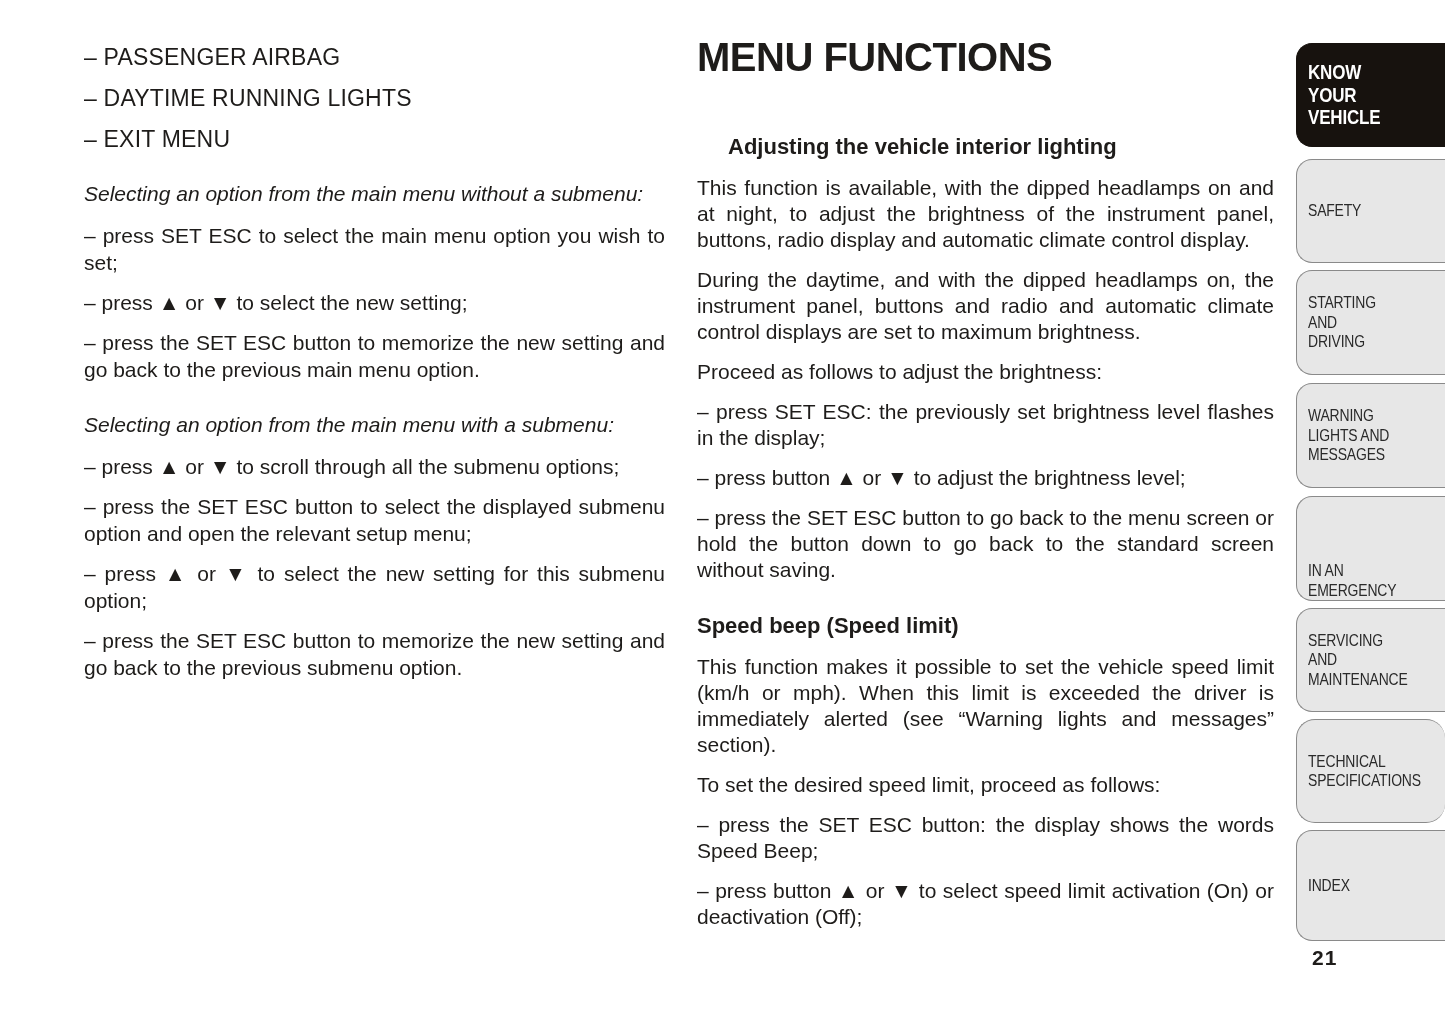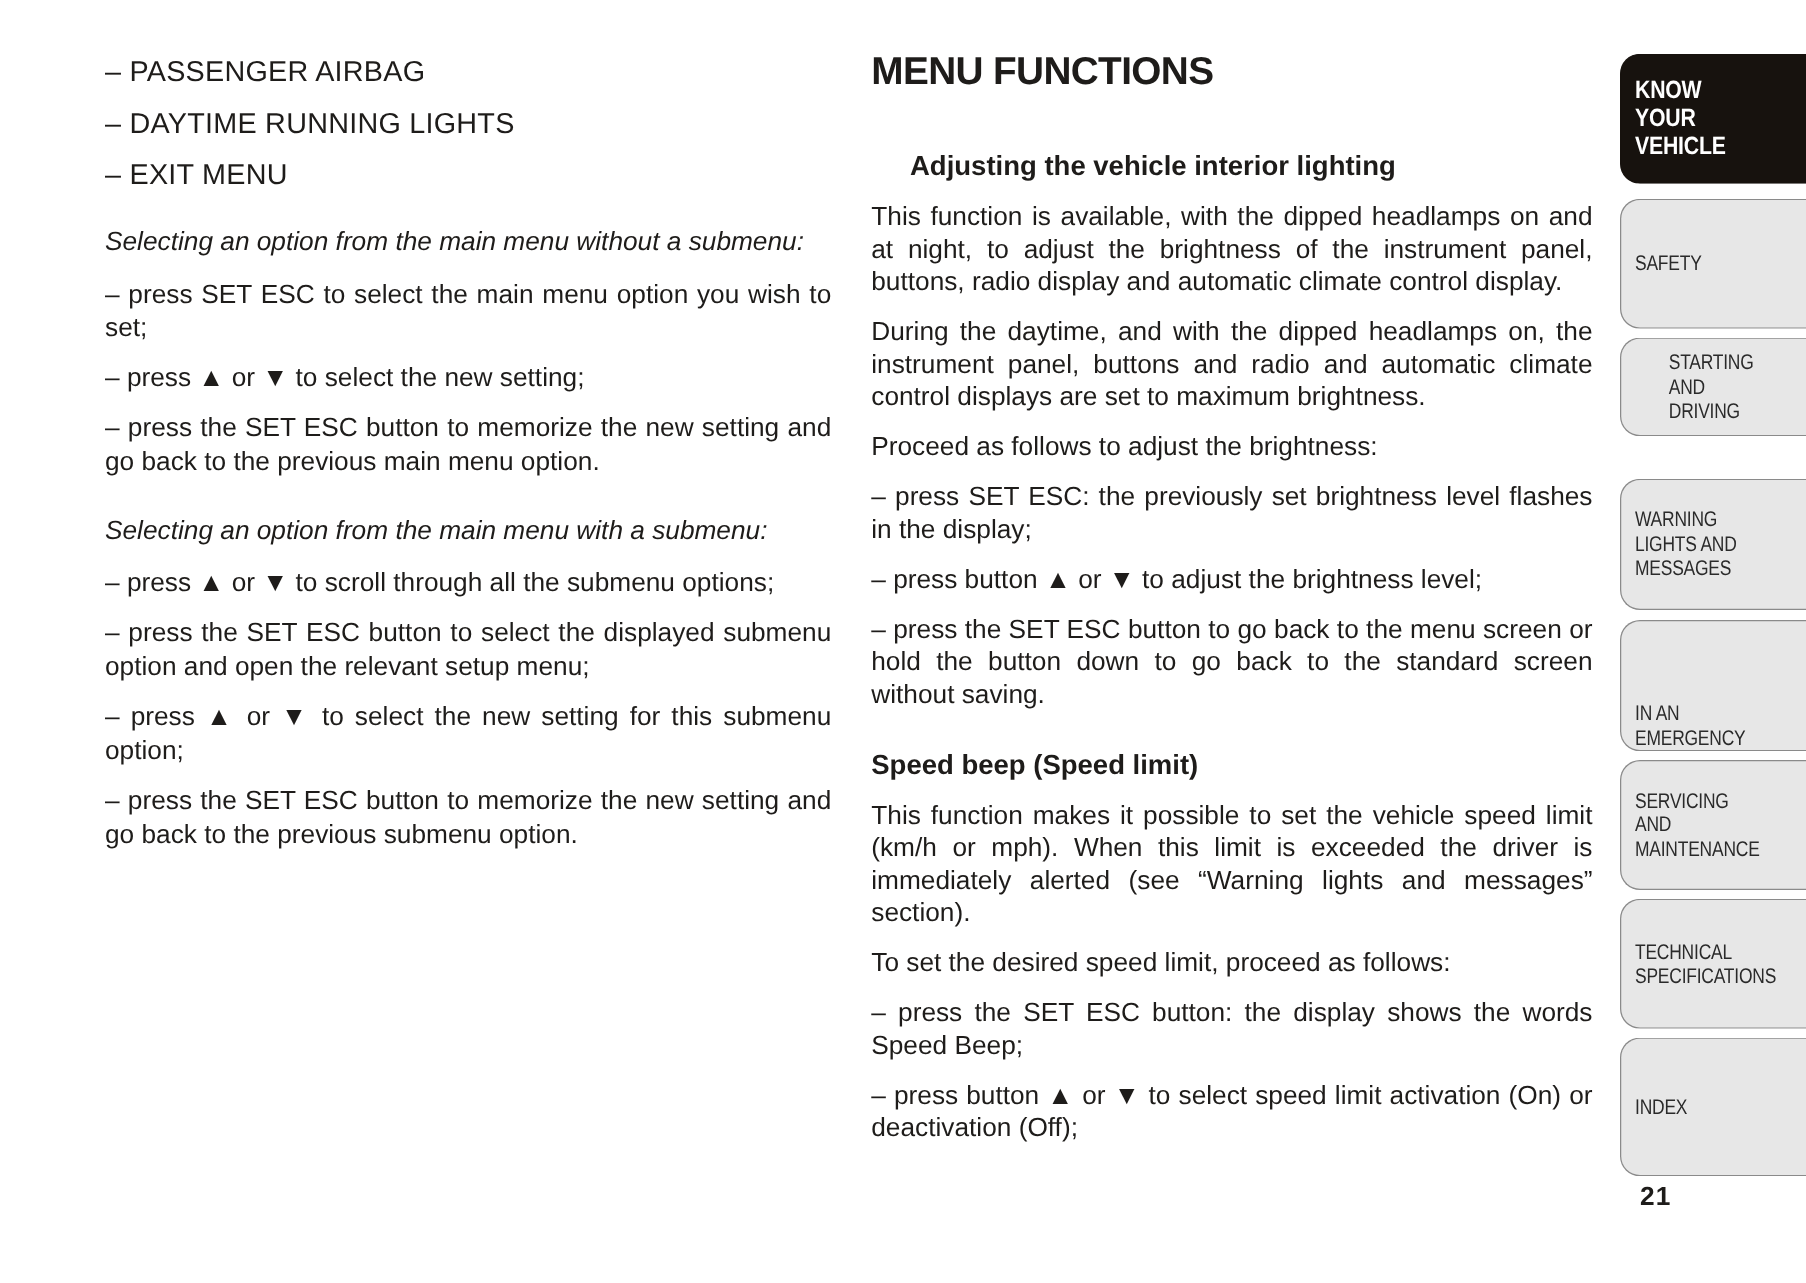--- a/index.html
+++ b/index.html
@@ -40,22 +40,22 @@
     margin: 0 0 13px 0;
     text-align: justify;
     hyphens: manual;
   }
 
   
   .col-right {
     position: absolute; left: 697px; top: 36px; width: 577px;
   }
   h1.title {
-    font-size: 31px; line-height: 42px; font-weight: bold;
-    letter-spacing: -0.5px; margin: 0 0 42px 0;
+    font-size: 40px; line-height: 42px; font-weight: bold;
+    letter-spacing: -0.5px; margin: 0 0 56px 0;
   }
   h2.sec {
     font-size: 22px; line-height: 26px; font-weight: bold;
     margin: 30px 0 15px 0;
   }
   h2.sec.first { margin-top: 0; margin-left: 31px; }
   .col-right p.body { line-height: 26px; margin-bottom: 14px; }
 
   
   .sidebar {
@@ -136,40 +136,40 @@
 
   <div class="sidebar">
     <div class="tab active" style="top:43px;height:104px;">
         <span class="lbl">KNOW
 YOUR
 VEHICLE</span>
       </div>
     <div class="tab" style="top:159px;height:104px;">
         <span class="lbl">SAFETY</span>
       </div>
-    <div class="tab" style="top:270px;height:79px;justify-content:center;">
+    <div class="tab" style="top:270px;height:105px;">
         <span class="lbl">STARTING
 AND
 DRIVING</span>
       </div>
     <div class="tab" style="top:383px;height:105px;">
         <span class="lbl">WARNING
 LIGHTS AND
 MESSAGES</span>
       </div>
     <div class="tab" style="top:496px;height:105px;align-items:flex-end;">
         <span class="lbl">IN AN
 EMERGENCY</span>
       </div>
     <div class="tab" style="top:608px;height:104px;">
         <span class="lbl">SERVICING
 AND
 MAINTENANCE</span>
       </div>
-    <div class="tab" style="top:719px;height:104px;">
+    <div class="tab" style="top:719px;height:104px;border-radius:19px;">
         <span class="lbl">TECHNICAL
 SPECIFICATIONS</span>
       </div>
     <div class="tab" style="top:830px;height:111px;">
         <span class="lbl">INDEX</span>
       </div>
   </div>
 
   <div class="pagenum">21</div>
 

